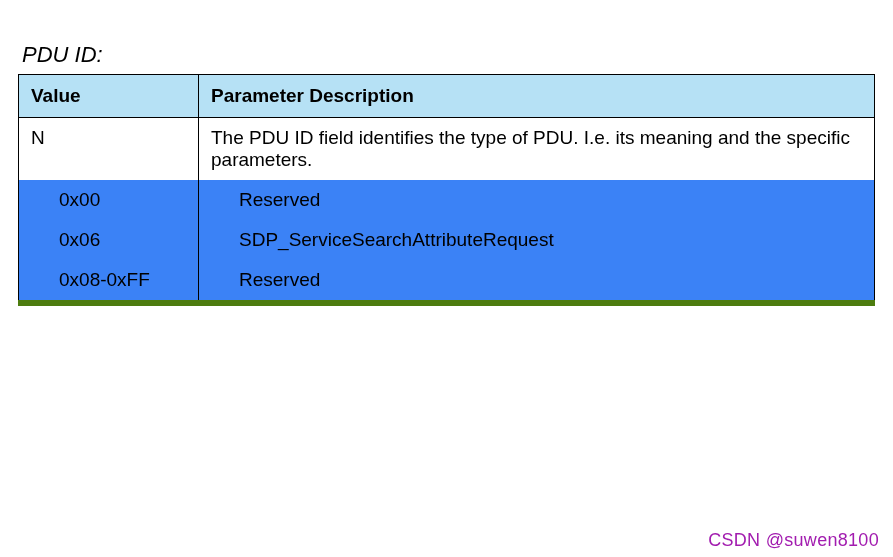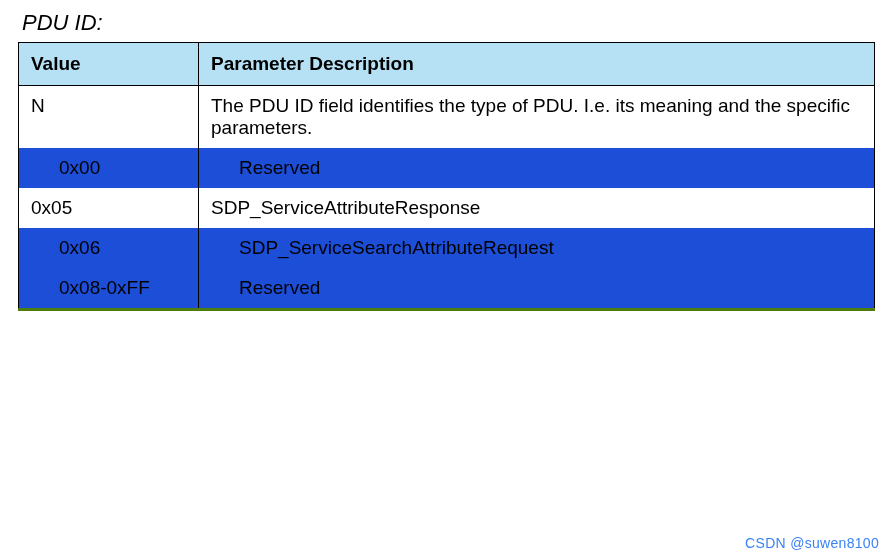--- a/index.html
+++ b/index.html
@@ -1,26 +1,26 @@
 <!DOCTYPE html>
 <html><head>
 <meta charset="utf-8">
 <style>
   html,body{margin:0;padding:0;width:893px;height:557px;background:#fff;font-family:Arial,Helvetica,sans-serif;color:#000;}
   .page{padding:10px 18px;}
-  .hdr{display:flex;justify-content:space-between;align-items:baseline;font-style:italic;font-size:22px;padding:0 4px 6px 4px;}
+  .hdr{display:flex;justify-content:space-between;align-items:baseline;font-style:italic;font-size:22px;padding:0 4px 6px 4px;margin-top:32px;}
   table{border-collapse:collapse;width:100%;table-layout:fixed;}
   col.c1{width:180px;}
   th,td{text-align:left;font-size:19px;vertical-align:top;}
   th{background:#b6e1f5;font-weight:700;border:1px solid #000;padding:10px 12px;}
   td{padding:9px 12px;border-left:1px solid #000;border-right:1px solid #000;}
   tbody tr.first td{border-top:0;}
-  tbody tr.last td{border-bottom:3px solid #4d7c0f;}
-  tbody tr.alt td{background:#1d4ed8;padding-left:40px;}
-  .wm{position:absolute;right:14px;bottom:6px;font-size:14px;color:#3b82f6;letter-spacing:0.3px;font-family:Arial,sans-serif;}
+  tbody tr.last td{border-bottom:6px solid #4d7c0f;}
+  tbody tr.alt td{background:#3b82f6;padding-left:40px;}
+  .wm{position:absolute;right:14px;bottom:6px;font-size:18px;color:#a21caf;letter-spacing:0.3px;font-family:Arial,sans-serif;}
 </style>
 </head>
 <body>
 
 <div class="page">
   <div class="hdr">
     <span>PDU ID:</span>
   </div>
 
   <table>
@@ -36,24 +36,20 @@
     </thead>
     <tbody>
       <tr class="first">
         <td>N</td>
         <td>The PDU ID field identifies the type of PDU. I.e. its meaning and the specific parameters.</td>
       </tr>
       <tr class="alt">
         <td>0x00</td>
         <td>Reserved</td>
       </tr>
-      <tr>
-        <td>0x05</td>
-        <td>SDP_ServiceAttributeResponse</td>
-      </tr>
       <tr class="alt">
         <td>0x06</td>
         <td>SDP_ServiceSearchAttributeRequest</td>
       </tr>
       <tr class="alt last">
         <td>0x08-0xFF</td>
         <td>Reserved</td>
       </tr>
     </tbody>
   </table>

